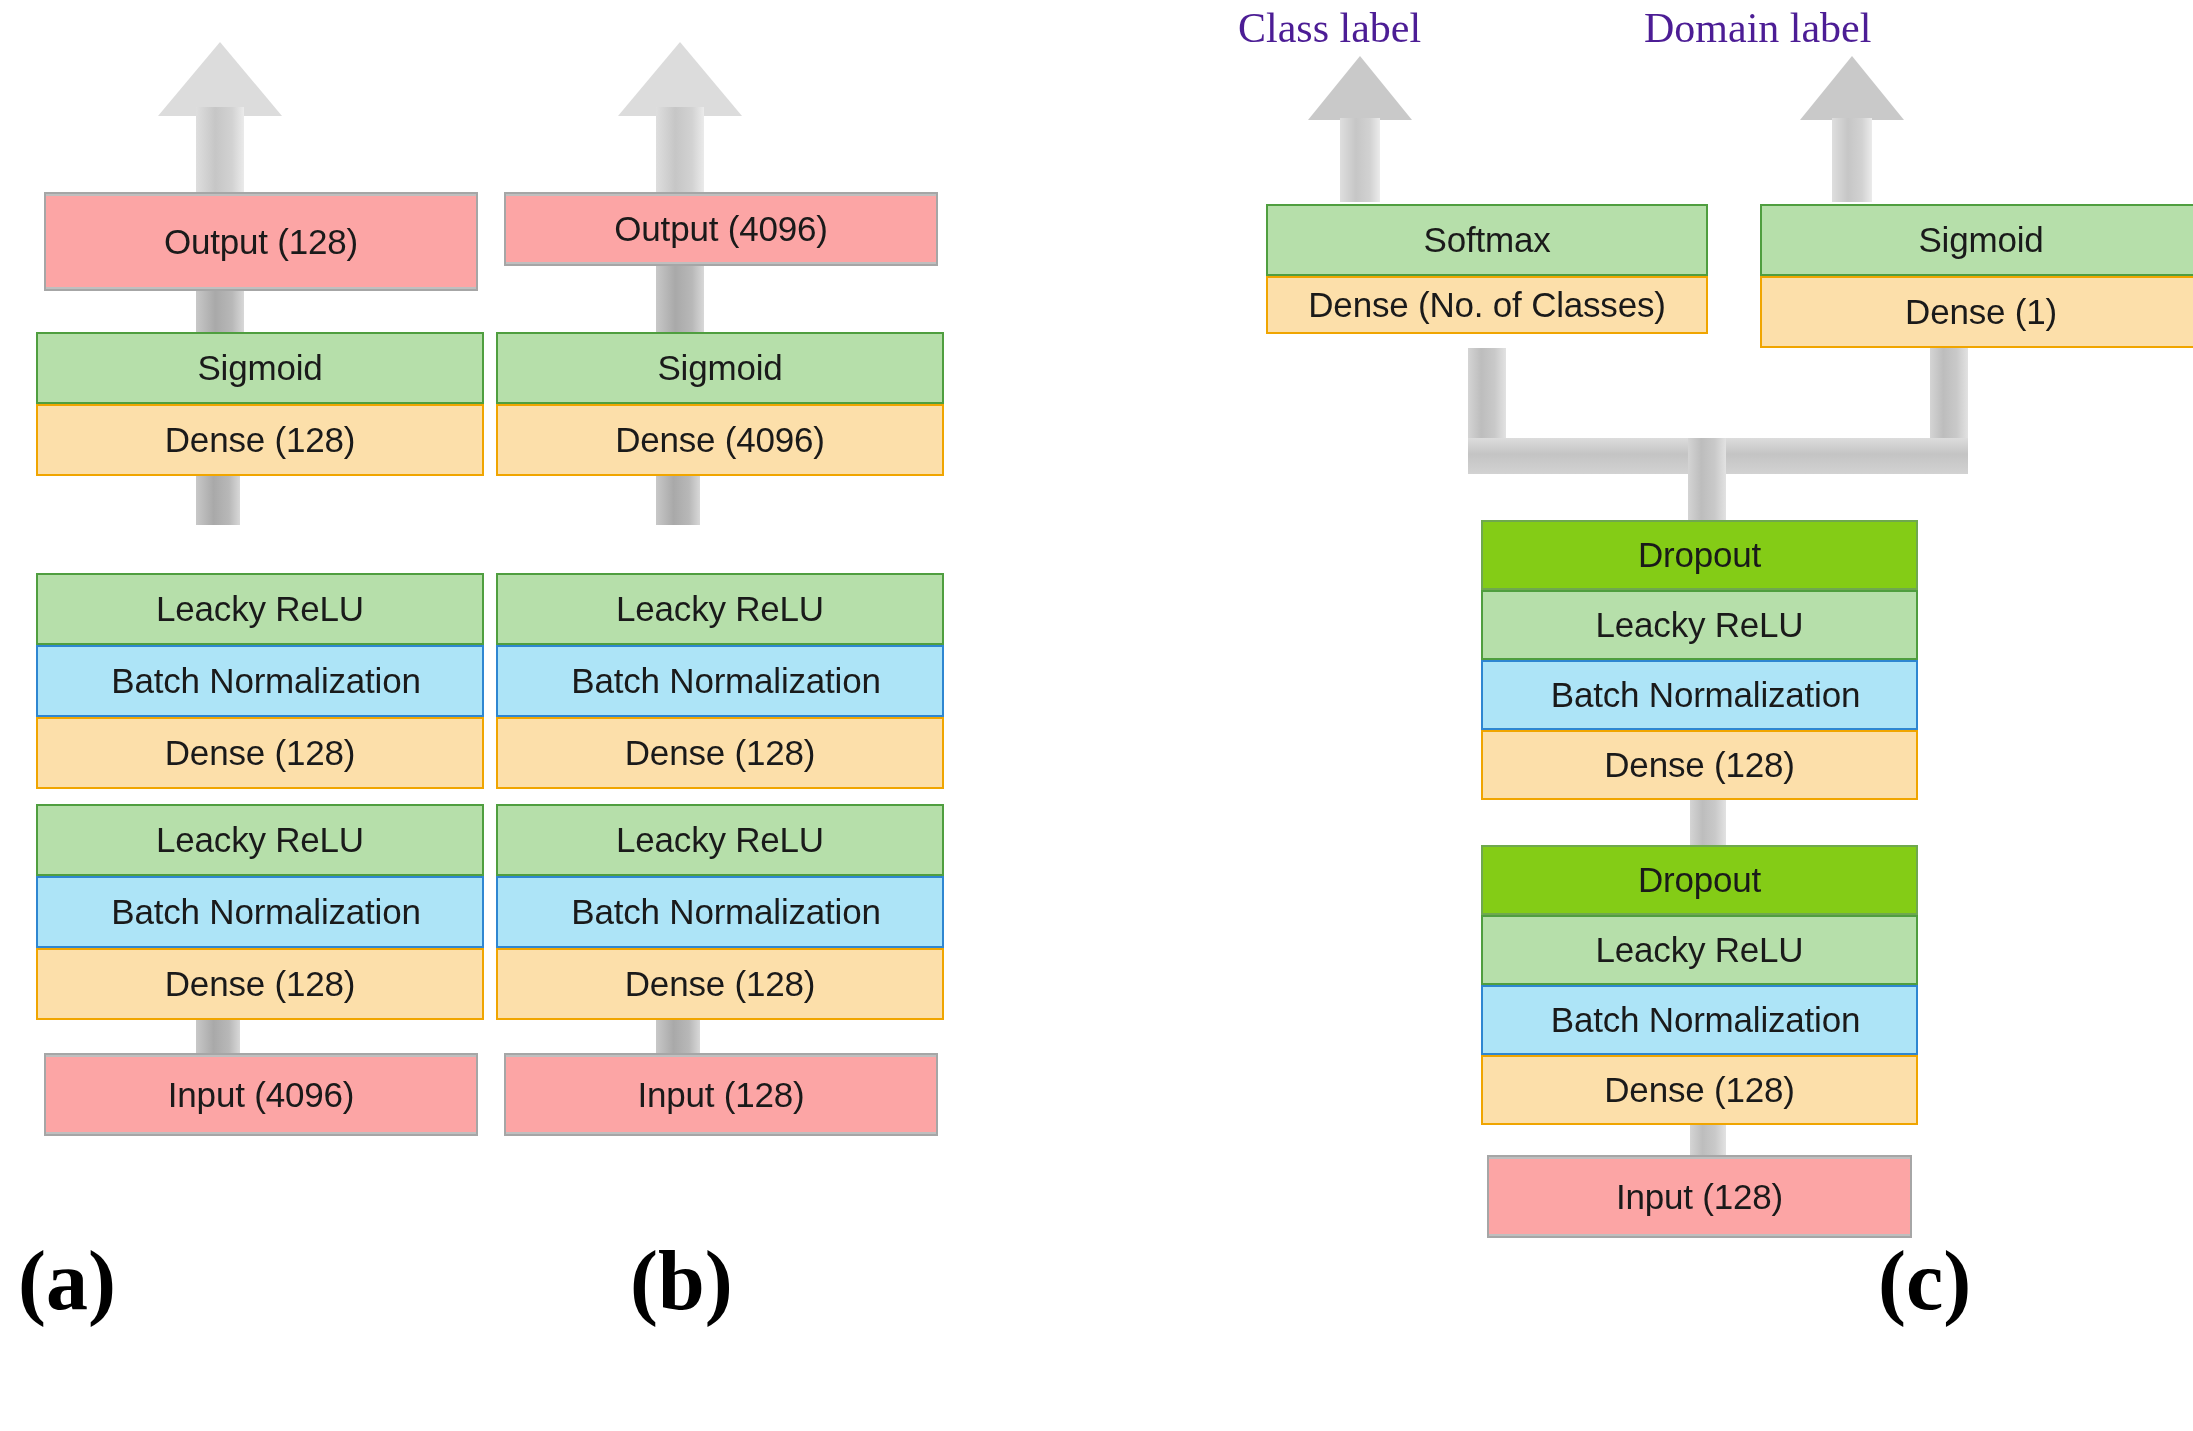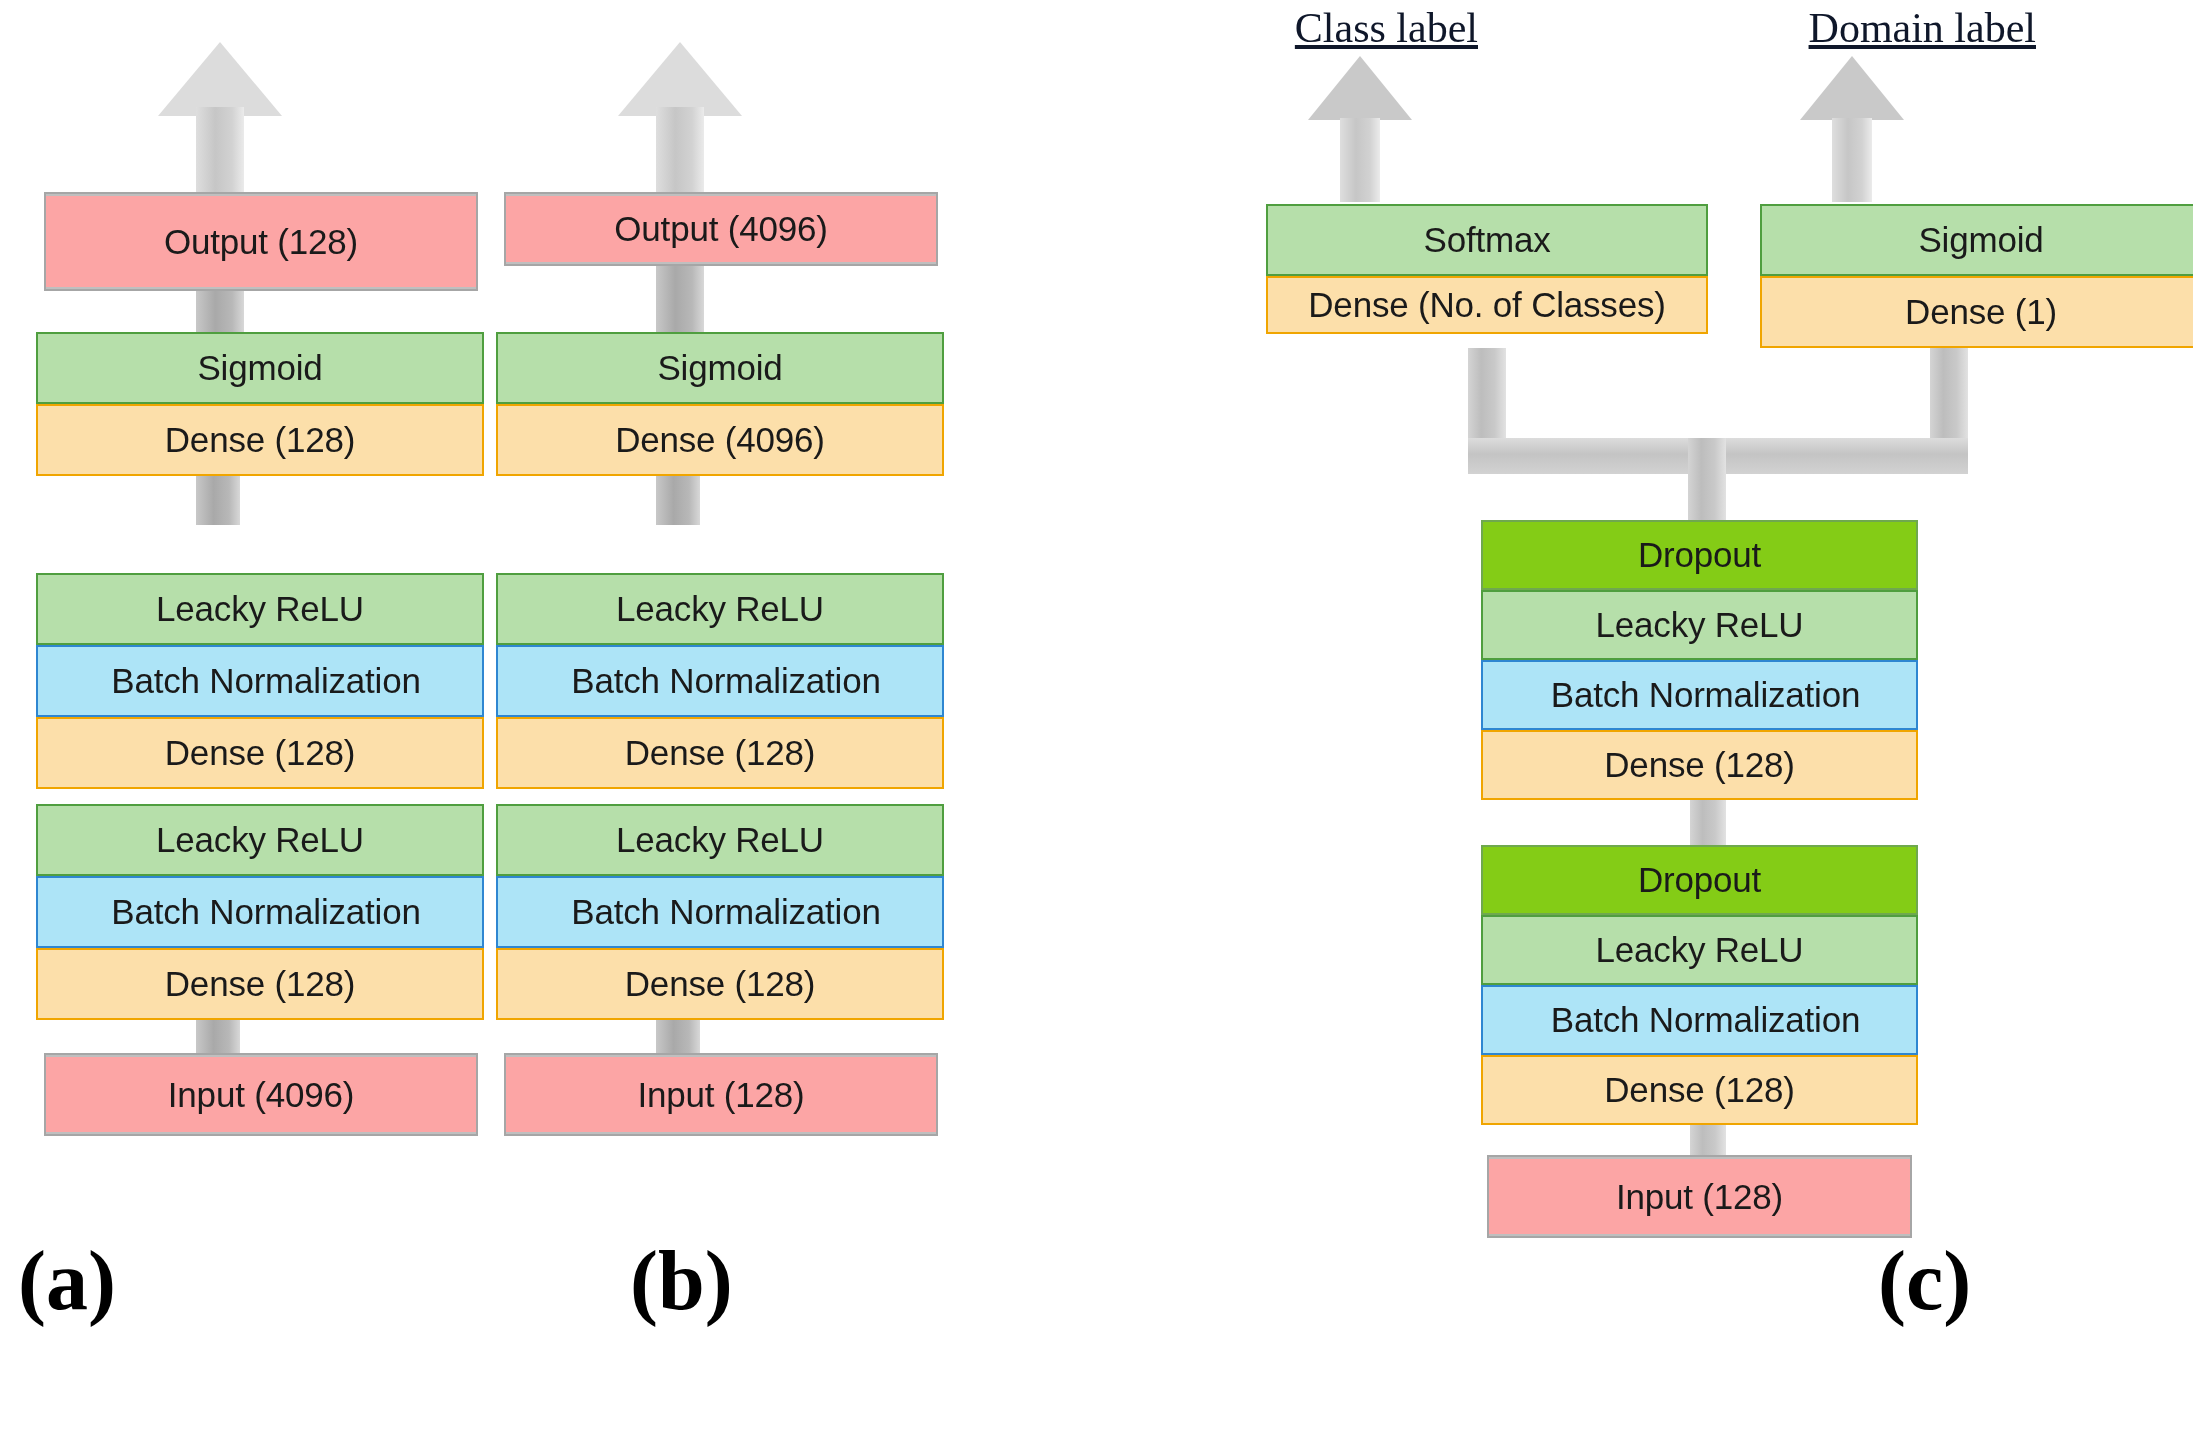--- a/index.html
+++ b/index.html
@@ -66,22 +66,22 @@
   .caption{
     position:absolute;
     font-family:"Liberation Serif","DejaVu Serif",serif;
     font-weight:bold;font-size:84px;color:#000;
     z-index:6;
   }
   
   .toplabel{
     position:absolute;
     font-family:"Liberation Serif","DejaVu Serif",serif;
-    font-size:42px;color:#0f172a;text-align:right;
-    z-index:6;white-space:nowrap;text-decoration:underline;
+    font-size:42px;color:#4c1d95;text-align:left;
+    z-index:6;white-space:nowrap;
   }
 </style>
 </head>
 <body>
 
 <div class="canvas">
 
   <div class="arrow" style="left:158px;top:42px;width:124px;height:155px;">
     <div class="head"></div>
     <div class="shaft" style="width:48px;height:90px;"></div>
@@ -121,21 +121,21 @@
   <div class="blk blue" style="left:496px;top:645px;width:448px;height:72px;">Batch Normalization</div>
   <div class="blk orange" style="left:496px;top:717px;width:448px;height:72px;">Dense (128)</div>
   <div class="blk green" style="left:496px;top:804px;width:448px;height:72px;">Leacky ReLU</div>
   <div class="blk blue" style="left:496px;top:876px;width:448px;height:72px;">Batch Normalization</div>
   <div class="blk orange" style="left:496px;top:948px;width:448px;height:72px;">Dense (128)</div>
   <div class="blk io" style="left:504px;top:1053px;width:434px;height:83px;">Input (128)</div>
 
   <div class="caption" style="left:630px;top:1232px;">(b)</div>
 
   <div class="toplabel" style="left:1238px;top:4px;width:240px;">Class label</div>
-  <div class="toplabel" style="left:1736px;top:4px;width:300px;">Domain label</div>
+  <div class="toplabel" style="left:1644px;top:4px;width:300px;">Domain label</div>
 
   <div class="arrow small" style="left:1308px;top:56px;width:104px;height:146px;">
     <div class="head"></div>
     <div class="shaft" style="width:40px;height:84px;"></div>
   </div>
   <div class="arrow small" style="left:1800px;top:56px;width:104px;height:146px;">
     <div class="head"></div>
     <div class="shaft" style="width:40px;height:84px;"></div>
   </div>
 

